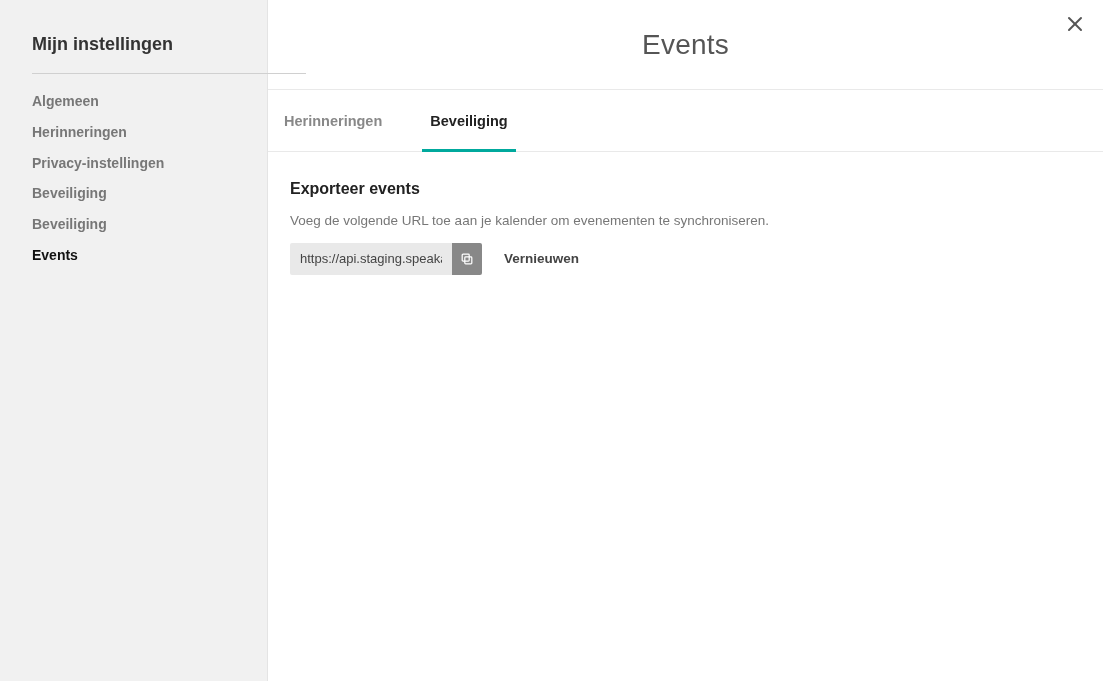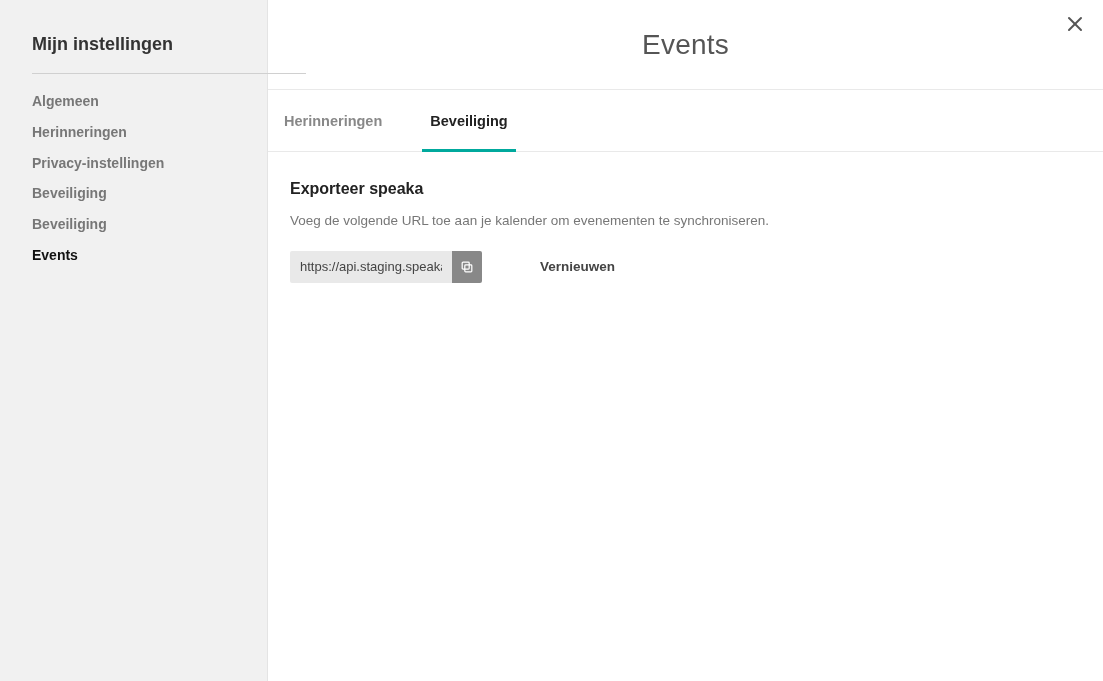--- a/index.html
+++ b/index.html
@@ -123,21 +123,21 @@
   }
   .section-title {
     font-size: 16px;
     font-weight: 700;
     color: #222;
     margin-bottom: 14px;
   }
   .section-desc {
     font-size: 13.5px;
     color: #777;
-    margin-bottom: 20px;
+    margin-bottom: 12px;
     line-height: 1.4;
   }
   .url-row {
     display: flex;
     align-items: center;
     gap: 22px;
   }
   .url-group {
     display: flex;
     align-items: stretch;
@@ -169,21 +169,20 @@
   }
   .copy-button svg {
     width: 14px;
     height: 14px;
   }
   .refresh-link {
     font-size: 13.5px;
     font-weight: 600;
     color: #444;
     cursor: pointer;
-    margin-left: 36px;
   }
 </style>
 </head>
 <body>
 
 <aside class="sidebar">
   <h1 class="sidebar-title">Mijn instellingen</h1>
   <div class="sidebar-divider"></div>
   <ul class="sidebar-list" id="sidebar-list">
       <li class="sidebar-item">Algemeen</li>
@@ -205,21 +204,21 @@
       </svg>
     </button>
   </div>
 
   <div class="tabs" id="tabs">
       <div class="tab">Herinneringen</div>
       <div class="tab active">Beveiliging</div>
     </div>
 
   <div class="content">
-    <h2 class="section-title">Exporteer speaka</h2>
+    <h2 class="section-title">Exporteer events</h2>
     <p class="section-desc">Voeg de volgende URL toe aan je kalender om evenementen te synchroniseren.</p>
 
     <div class="url-row">
       <div class="url-group">
         <input class="url-input" type="text" readonly="" value="https://api.staging.speaka" style="">
         <button class="copy-button">
           <svg viewBox="0 0 16 16" fill="none" stroke="currentColor" stroke-width="1.4">
             <rect x="5.5" y="5.5" width="8" height="8" rx="1"></rect>
             <rect x="2.5" y="2.5" width="8" height="8" rx="1"></rect>
           </svg>

